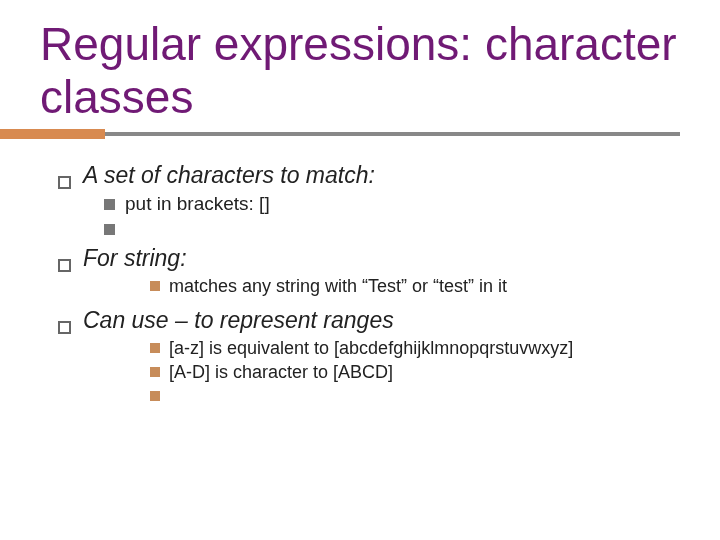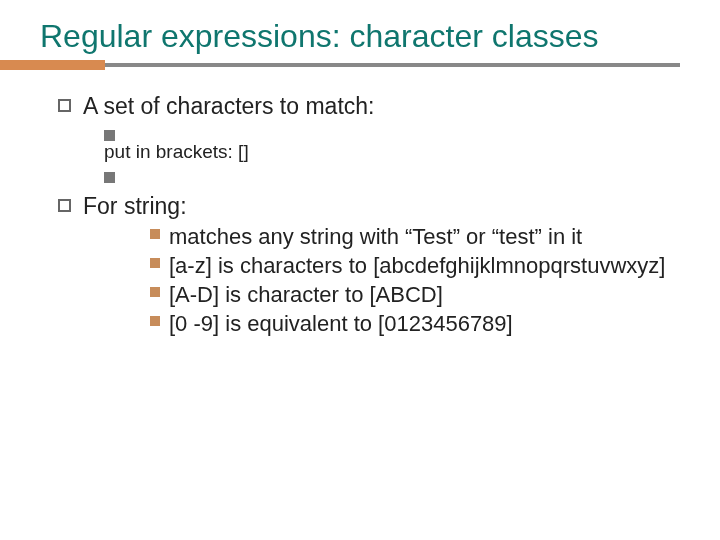--- a/index.html
+++ b/index.html
@@ -4,43 +4,43 @@
 <style>
   * { margin: 0; padding: 0; box-sizing: border-box; }
   html, body { width: 720px; height: 540px; }
   body {
     font-family: Arial, Helvetica, sans-serif;
     background: #fff;
     color: #222;
     padding: 18px 40px 10px 40px;
   }
   .title {
-    font-size: 32px;
-    color: #0f766e;
+    font-size: 46px;
+    color: #701a75;
     line-height: 1.15;
     margin-bottom: 8px;
   }
   .rule {
     position: relative;
     height: 4px;
     background: #888;
     margin-bottom: 26px;
   }
   .rule::before {
     content: "";
     position: absolute;
     left: -40px;
     top: -3px;
     width: 105px;
     height: 10px;
     background: #d88a50;
   }
-  .lvl1 { margin: 10px 0 4px 18px; font-size: 23px; display: flex; align-items: flex-start; }
-  .lvl2 { margin: 3px 0 3px 64px; font-size: 19px; display: flex; align-items: flex-start; flex-direction: column; }
-  .lvl3 { margin: 3px 0 3px 110px; font-size: 22px; display: flex; align-items: flex-start; }
+  .lvl1 { margin: 10px 0 4px 18px; font-size: 23px; display: flex; align-items: flex-end; font-style: italic; }
+  .lvl2 { margin: 3px 0 3px 64px; font-size: 19px; display: flex; align-items: flex-start; }
+  .lvl3 { margin: 3px 0 3px 110px; font-size: 18px; display: flex; align-items: flex-start; }
   .bul-open {
     display: inline-block;
     width: 13px; height: 13px;
     border: 2px solid #666;
     margin-right: 12px;
     margin-top: 6px;
     flex-shrink: 0;
   }
   .bul-gray {
     display: inline-block;
@@ -79,25 +79,28 @@
       <span class="bul-gray"></span>
     </div>
   <div class="lvl1">
       <span class="bul-open"></span>
       <span class="txt">For string:</span>
     </div>
   <div class="lvl3">
       <span class="bul-tan"></span>
       <span class="txt">matches any string with “Test” or “test” in it</span>
     </div>
+  <div class="lvl1">
+      <span class="bul-open"></span>
+      <span class="txt">Can use – to represent ranges</span>
+    </div>
   <div class="lvl3">
       <span class="bul-tan"></span>
-      <span class="txt">[a-z] is characters to [abcdefghijklmnopqrstuvwxyz]</span>
+      <span class="txt">[a-z] is equivalent to [abcdefghijklmnopqrstuvwxyz]</span>
     </div>
   <div class="lvl3">
       <span class="bul-tan"></span>
       <span class="txt">[A-D] is character to [ABCD]</span>
     </div>
   <div class="lvl3">
       <span class="bul-tan"></span>
-      <span class="txt">[0 -9] is equivalent to [0123456789]</span>
     </div>
 </div>
 
 </body></html>

